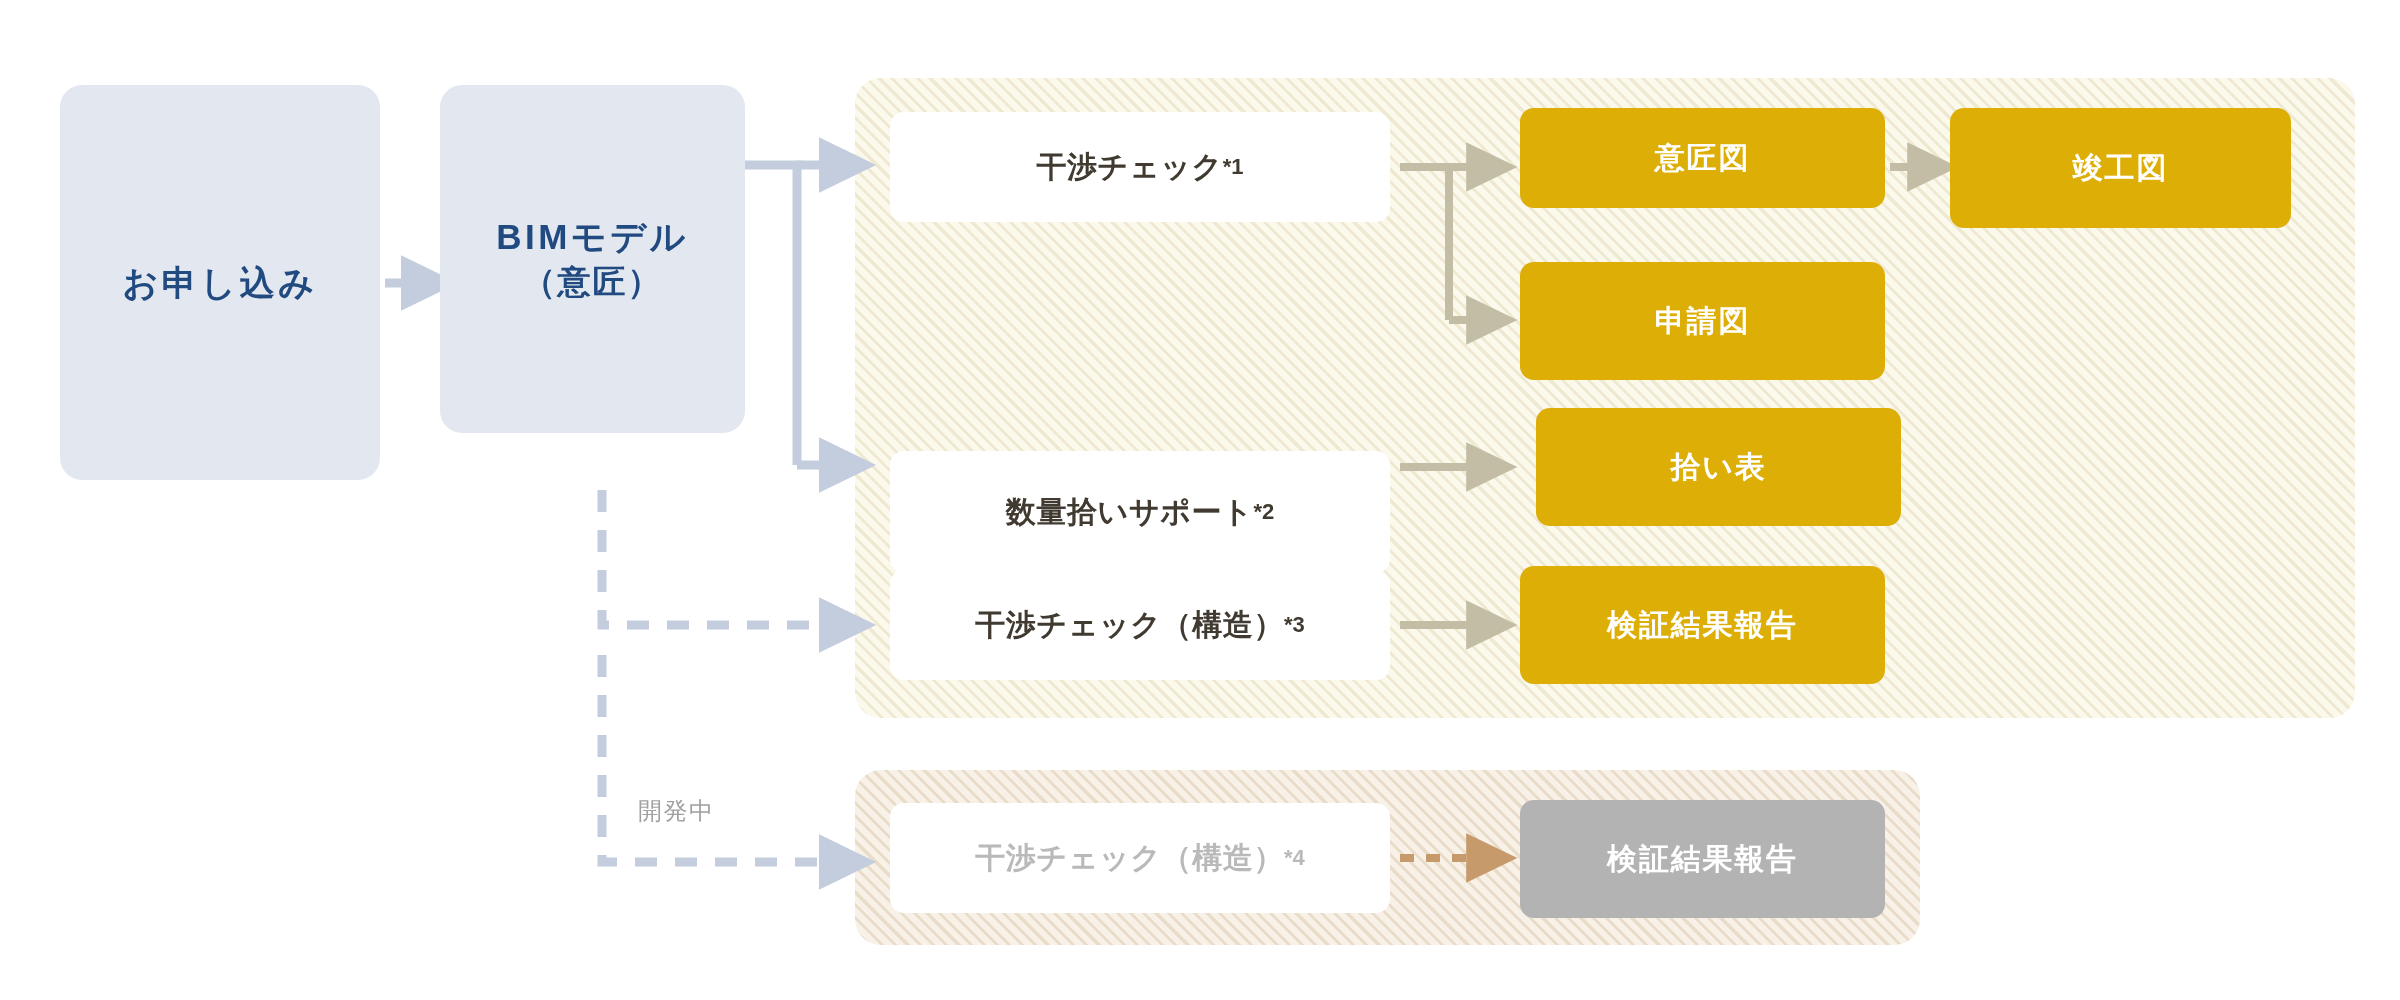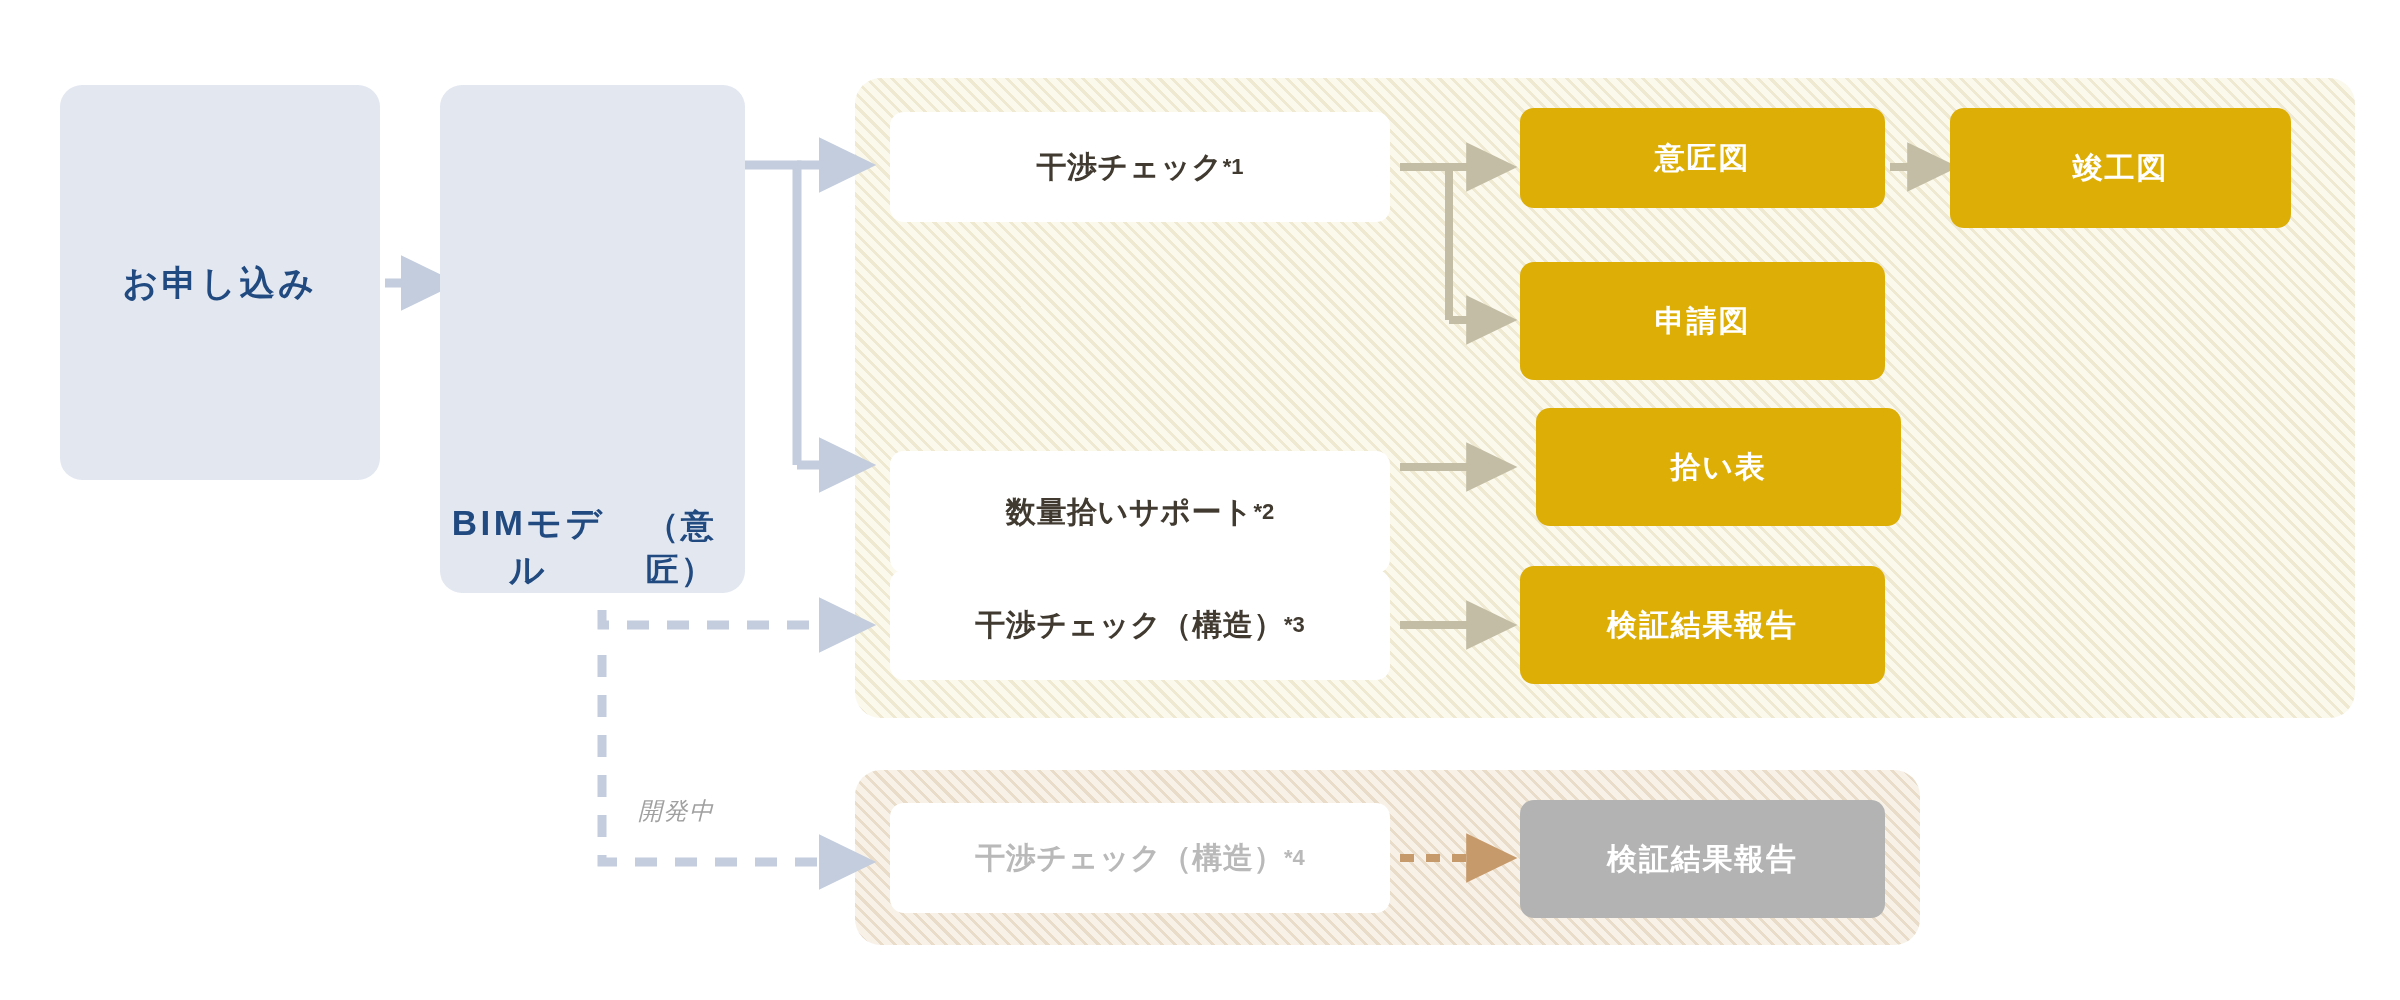--- a/index.html
+++ b/index.html
@@ -154,26 +154,26 @@
 
     <g>
       <line x1="1400" y1="858" x2="1487" y2="858" stroke="#c79a6b" stroke-width="8" stroke-dasharray="14 12" marker-end="url(#ahTan)"></line>
     </g>
   </svg>
 
   <div class="node blue" style="left:60px;top:85px;width:320px;height:395px;">
     <span>お申し込み</span>
   </div>
 
-  <div class="node blue" style="left:440px;top:85px;width:305px;height:508px;flex-direction:row;align-items:flex-end;">
+  <div class="node blue" style="left:440px;top:85px;width:305px;height:348px;flex-direction:column;">
     <span>BIMモデル</span>
     <span class="sub">（意匠）</span>
   </div>
 
-  <div class="caption" style="left:638px;top:795px;font-style:italic;">開発中</div>
+  <div class="caption" style="left:638px;top:795px;">開発中</div>
 
   <div class="node card" style="left:890px;top:112px;width:500px;height:110px;">
     <span>干渉チェック</span>
       <span class="ref">*1</span>
   </div>
 
   <div class="node card" style="left:890px;top:412px;width:500px;height:122px;margin-top:39px;">
     <span>数量拾いサポート</span>
       <span class="ref">*2</span>
   </div>

